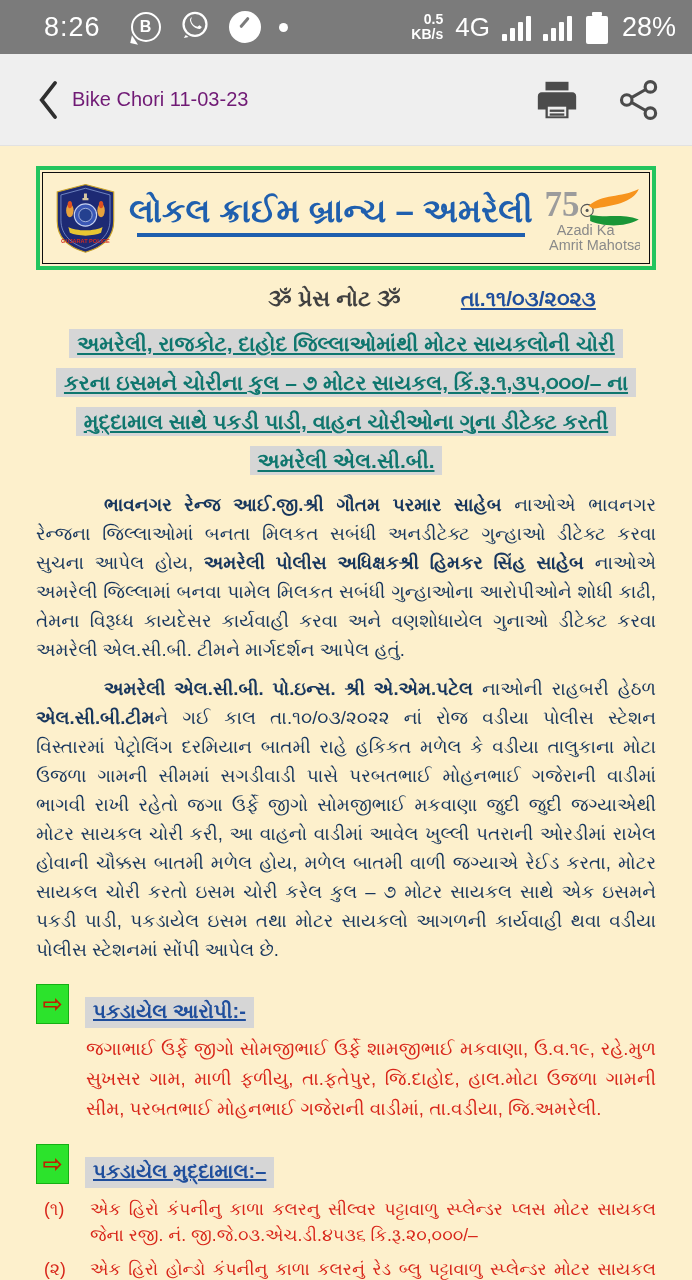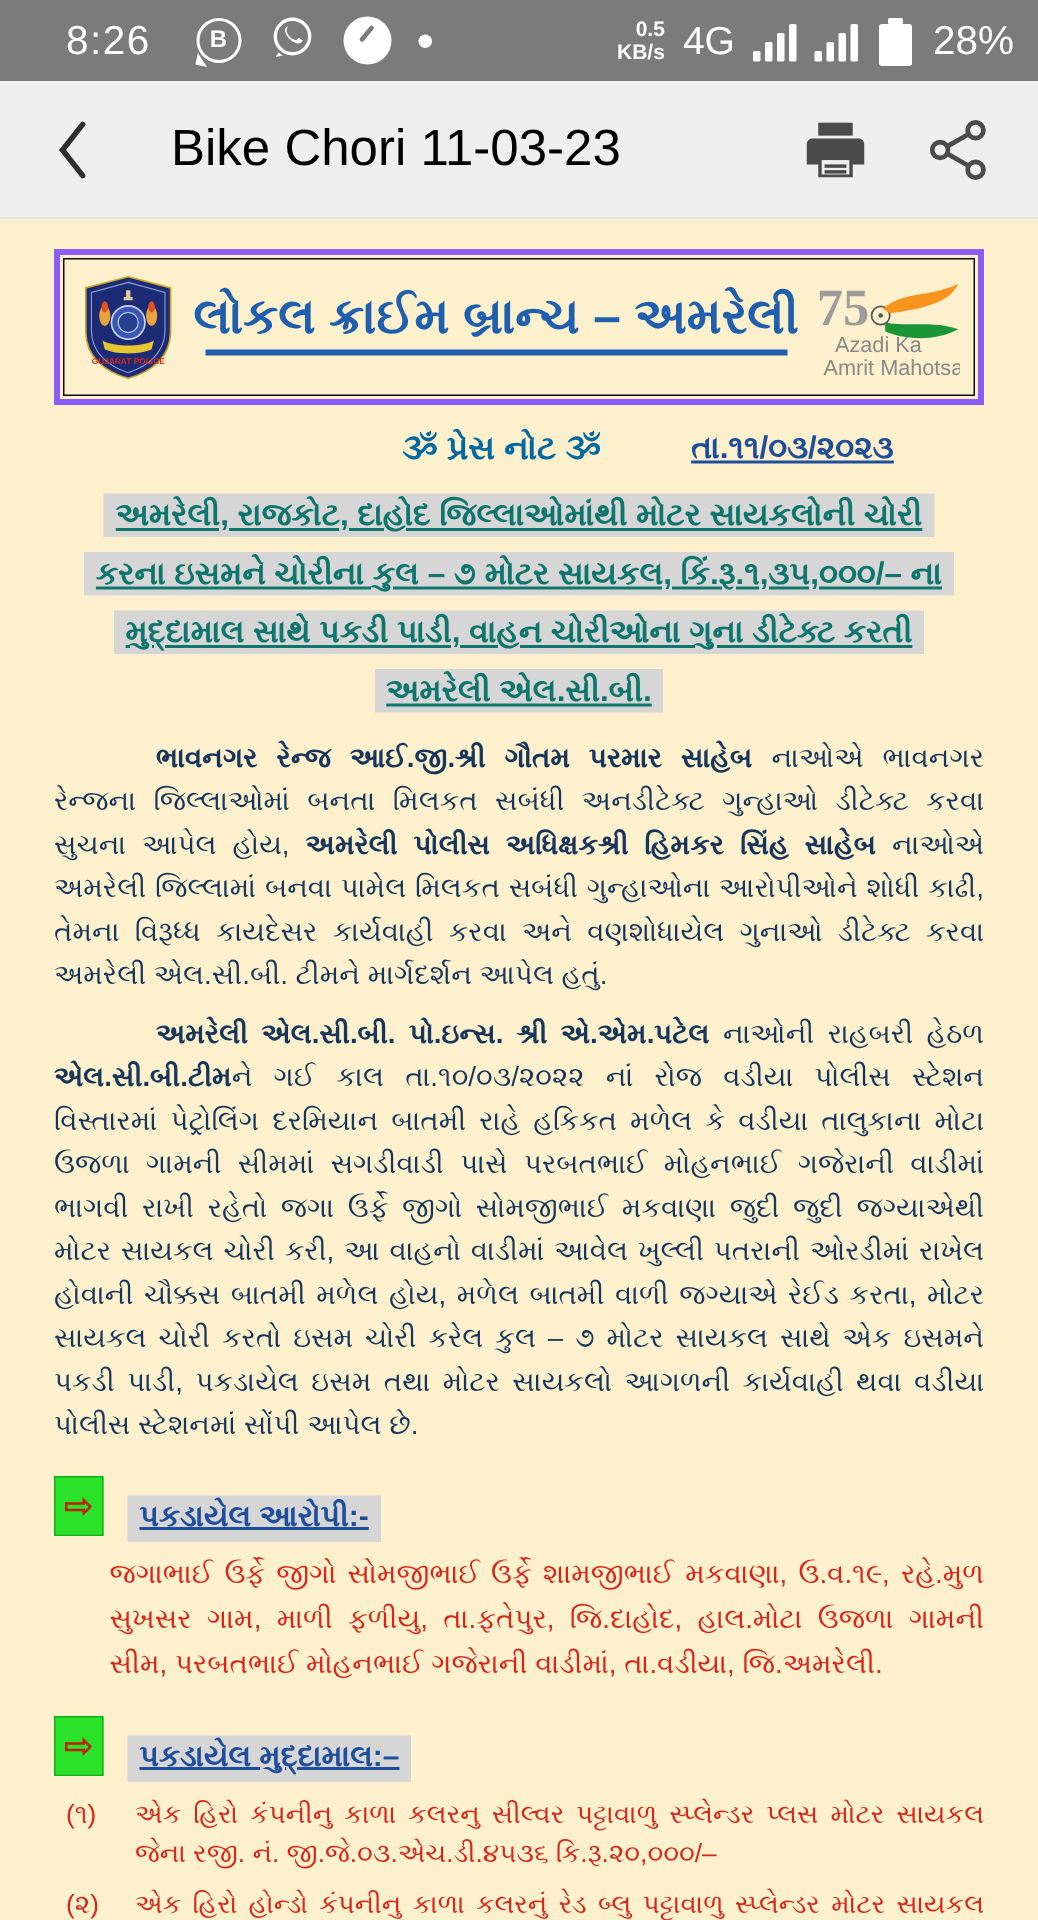--- a/index.html
+++ b/index.html
@@ -26,57 +26,57 @@
   .bars i { display:block; width:5px; background:#fff; border-radius:1px; }
   .battery { width:26px; height:36px; position:relative; display:flex; justify-content:center; }
   .battery .nub { position:absolute; top:3px; width:10px; height:4px; background:#fff; border-radius:1px; }
   .battery .bod { position:absolute; top:7px; width:22px; height:28px; background:#fff; border-radius:2px; }
   .sb-batt-pct { font-size:27px; }
 
   
   .app-bar { height:92px; background:#efefef; display:flex; align-items:center;
     padding:0 26px; border-bottom:1px solid #e2e2e2; }
   .back-btn { width:46px; height:46px; display:flex; align-items:center; justify-content:center; }
-  .app-title { font-size:34px; color:#000000; margin-left:42px; flex:1;
+  .app-title { font-size:20px; color:#701a75; flex:1;
     white-space:nowrap; overflow:hidden; }
   .icon-btn { width:54px; height:54px; display:flex; align-items:center; justify-content:center; }
   .icon-btn + .icon-btn { margin-left:28px; }
 
   
   .doc { background:#fdf0cc; padding:20px 36px 30px 36px; }
-  .letterhead { border:4px solid #8b5cf6; box-shadow:inset 0 0 0 2px #fdf0cc, inset 0 0 0 3px #0d0d0d;
+  .letterhead { border:4px solid #22c55e; box-shadow:inset 0 0 0 2px #fdf0cc, inset 0 0 0 3px #0d0d0d;
     padding:8px 12px; display:flex; align-items:center; gap:10px; height:104px; }
   .lh-center { flex:1; display:flex; flex-direction:column; align-items:center; margin-top:-8px; }
   .org-title { font-size:33px; font-weight:bold; color:#1f5fae; white-space:nowrap; }
   .org-underline { width:96%; border-bottom:4px solid #1f5fae; margin-top:2px; }
 
   .press-row { display:grid; grid-template-columns:1fr auto 1.1fr; align-items:center;
     margin:16px 0 6px 0; }
-  .press-label { font-size:22px; font-weight:bold; color:#0369a1; grid-column:2; }
+  .press-label { font-size:22px; font-weight:bold; color:#404040; grid-column:2; }
   .press-date { font-size:21px; font-weight:bold; color:#1f4e9c; text-decoration:underline;
     justify-self:center; }
 
   .headline { text-align:center; margin:12px 14px 4px 14px; font-size:21px; font-weight:bold;
     line-height:39px; color:#0f766e; }
   .headline .hl { background:#d6d6d6; padding:3px 8px; text-decoration:underline;
     -webkit-box-decoration-break:clone; box-decoration-break:clone; }
 
   .para { font-size:18.5px; line-height:29px; color:#17365d; text-align:justify;
     text-indent:68px; margin-top:10px; }
   .b { font-weight:bold; }
 
   .sec-head { display:flex; align-items:center; gap:16px; margin:16px 0 6px 0; }
   .green-box { width:33px; height:40px; background:#2ce32c; border:1px solid #14b014;
     display:flex; align-items:center; justify-content:center;
     color:#c02000; font-size:24px; font-weight:bold; }
   .sec-title { font-size:20px; font-weight:bold; color:#1f4e9c; background:#d6d6d6;
     padding:3px 8px 5px 8px; text-decoration:underline;margin-top:17px; }
 
   .accused { font-size:18.5px; line-height:30px; color:#d8261a; text-align:justify;
-    margin:2px 0 6px 37px; }
+    margin:2px 0 6px 50px; }
 
   .muddamal-list { list-style:none; margin-top:4px; }
   .muddamal-list li { position:relative; padding-left:54px; margin:8px 0;
     font-size:17.5px; line-height:26px; color:#d8261a; text-align:justify; }
   .muddamal-list .num { position:absolute; left:8px; top:0; }
 </style>
 </head>
 <body>
 
 <div class="status-bar">

